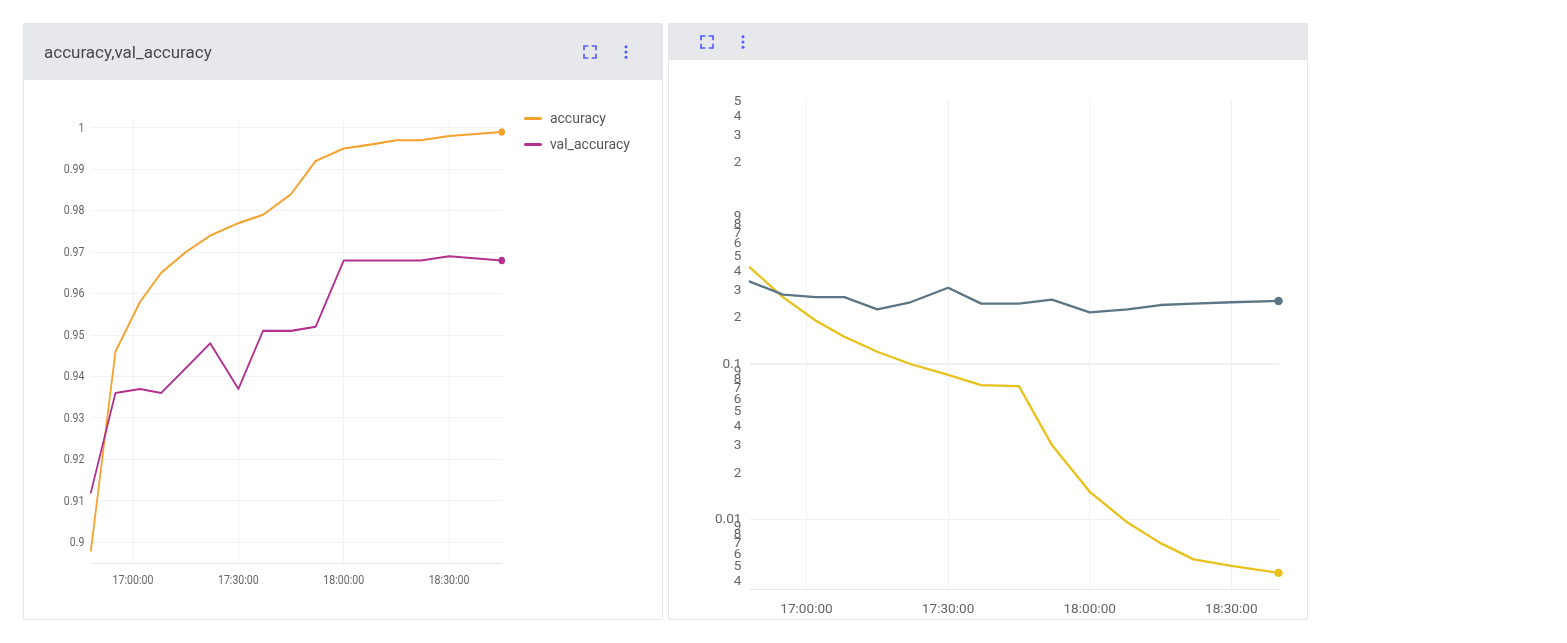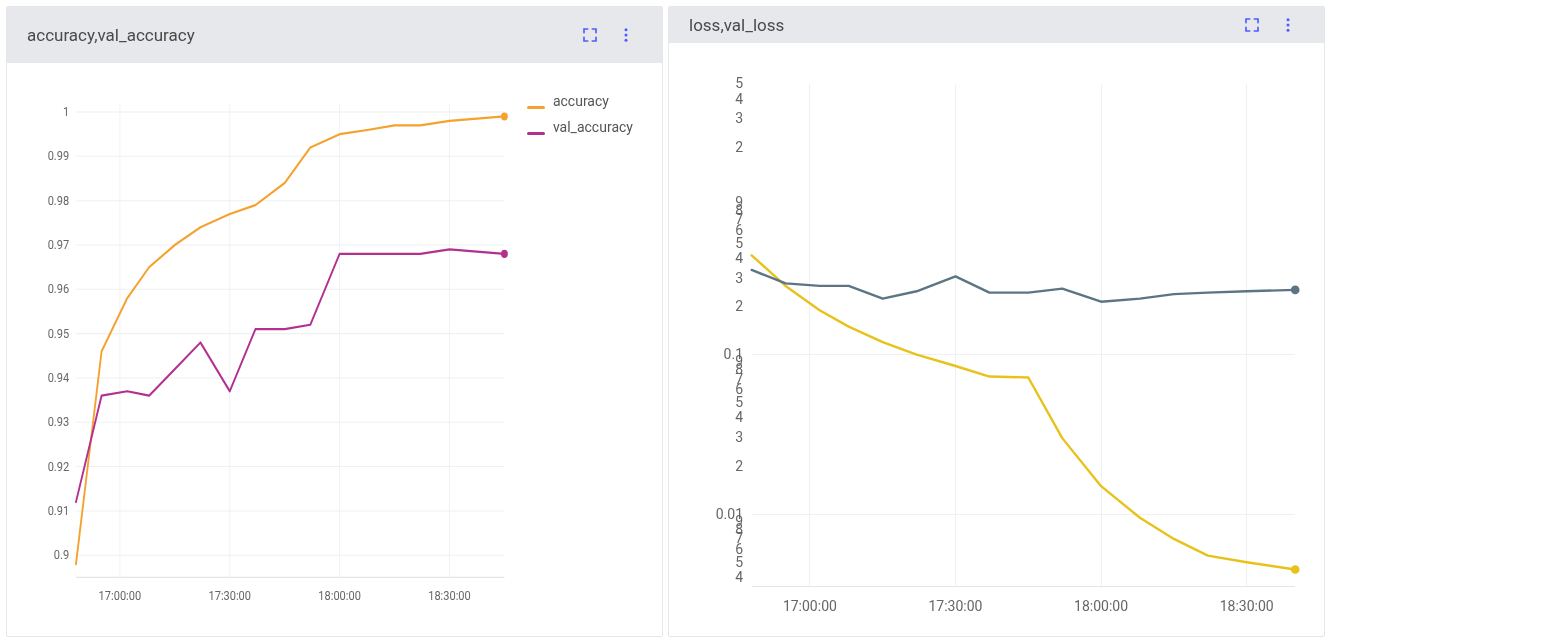--- a/index.html
+++ b/index.html
@@ -5,21 +5,21 @@
   html,body{
     margin:0;
     padding:0;
     background:#ffffff;
     font-family:-apple-system,BlinkMacSystemFont,"Segoe UI",Roboto,Helvetica,Arial,sans-serif;
     color:#333;
   }
   .page{
     display:flex;
     gap:5px;
-    padding:6px;
+    padding:23px;
     box-sizing:border-box;
     width:1331px;
     height:643px;
   }
   .panel{
     flex:1 1 0;
     border:1px solid #e4e6ea;
     border-radius:2px;
     display:flex;
     flex-direction:column;
@@ -65,21 +65,21 @@
     min-width:0;
   }
   .legend{
     width:140px;
     padding-left:14px;
     font-size:14px;
     color:#555;
   }
   .legend-item{
     display:flex;
-    align-items:flex-end;
+    align-items:center;
     gap:8px;
     margin-bottom:10px;
     white-space:nowrap;
   }
   .legend-swatch{
     width:18px;
     height:3px;
     border-radius:2px;
   }
   svg.chart{
@@ -193,21 +193,20 @@
         <div class="legend-item">
           <span class="legend-swatch" style="background:#b3308f"></span>
           <span>val_accuracy</span>
         </div>
       </div>
     </div>
   </div>
 
   <div class="panel">
     <div class="panel-header">
-      <div class="panel-title">loss,val_loss</div>
       <div class="hdr-btn">
         <svg width="18" height="18" viewBox="0 0 24 24">
             <g fill="none" stroke="#4f5bff" stroke-width="2.2" stroke-linecap="round">
               <path d="M4 9V4h5"></path>
               <path d="M20 9V4h-5"></path>
               <path d="M4 15v5h5"></path>
               <path d="M20 15v5h-5"></path>
             </g>
           </svg>
       </div>

